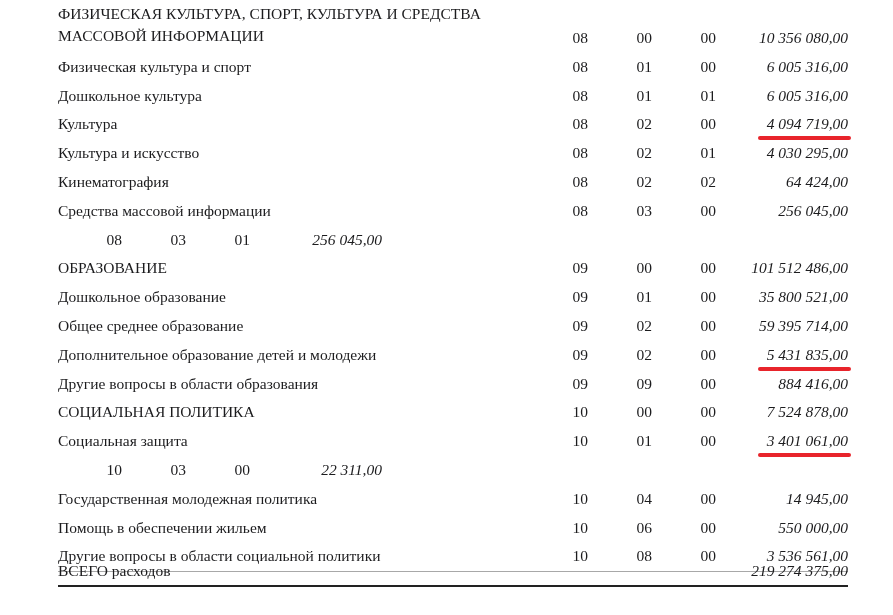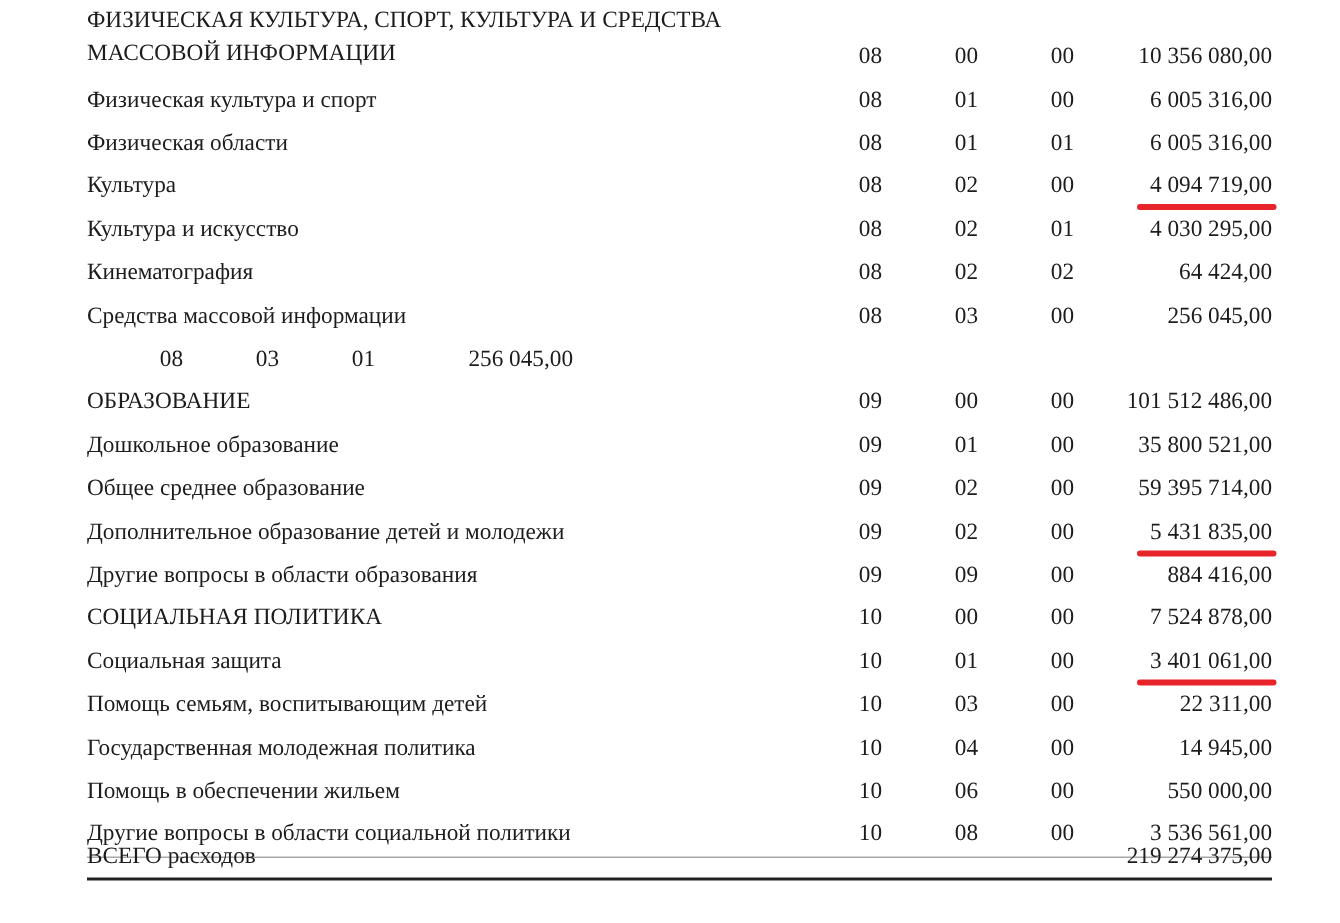--- a/index.html
+++ b/index.html
@@ -50,20 +50,21 @@
     flex: 0 0 64px;
     text-align: right;
   }
   .cell-amount {
     flex: 0 0 132px;
     text-align: right;
   }
   .amount-wrap {
     position: relative;
     display: inline-block;
+    font-style: italic;
   }
   .red-line {
     position: absolute;
     left: -9px;
     right: -3px;
     bottom: -7px;
     height: 4px;
     border-radius: 2px;
     background: #e8242b;
   }
@@ -87,21 +88,21 @@
     <div class="cell-name">Физическая культура и спорт</div>
     <div class="cell-code">08</div>
     <div class="cell-code">01</div>
     <div class="cell-code">00</div>
     <div class="cell-amount">
       <span class="amount-wrap"><span>6 005 316,00</span></span>
     </div>
   </div>
 
   <div class="row">
-    <div class="cell-name">Физическая области</div>
+    <div class="cell-name">Дошкольное культура</div>
     <div class="cell-code">08</div>
     <div class="cell-code">01</div>
     <div class="cell-code">01</div>
     <div class="cell-amount">
       <span class="amount-wrap"><span>6 005 316,00</span></span>
     </div>
   </div>
 
   <div class="row">
     <div class="cell-name">Культура</div>
@@ -216,21 +217,20 @@
     <div class="cell-name">Социальная защита</div>
     <div class="cell-code">10</div>
     <div class="cell-code">01</div>
     <div class="cell-code">00</div>
     <div class="cell-amount">
       <span class="amount-wrap"><span>3 401 061,00</span><span class="red-line" style="background: rgb(232, 36, 43);"></span></span>
     </div>
   </div>
 
   <div class="row">
-    <div class="cell-name">Помощь семьям, воспитывающим детей</div>
     <div class="cell-code">10</div>
     <div class="cell-code">03</div>
     <div class="cell-code">00</div>
     <div class="cell-amount">
       <span class="amount-wrap"><span>22 311,00</span></span>
     </div>
   </div>
 
   <div class="row">
     <div class="cell-name">Государственная молодежная политика</div>

